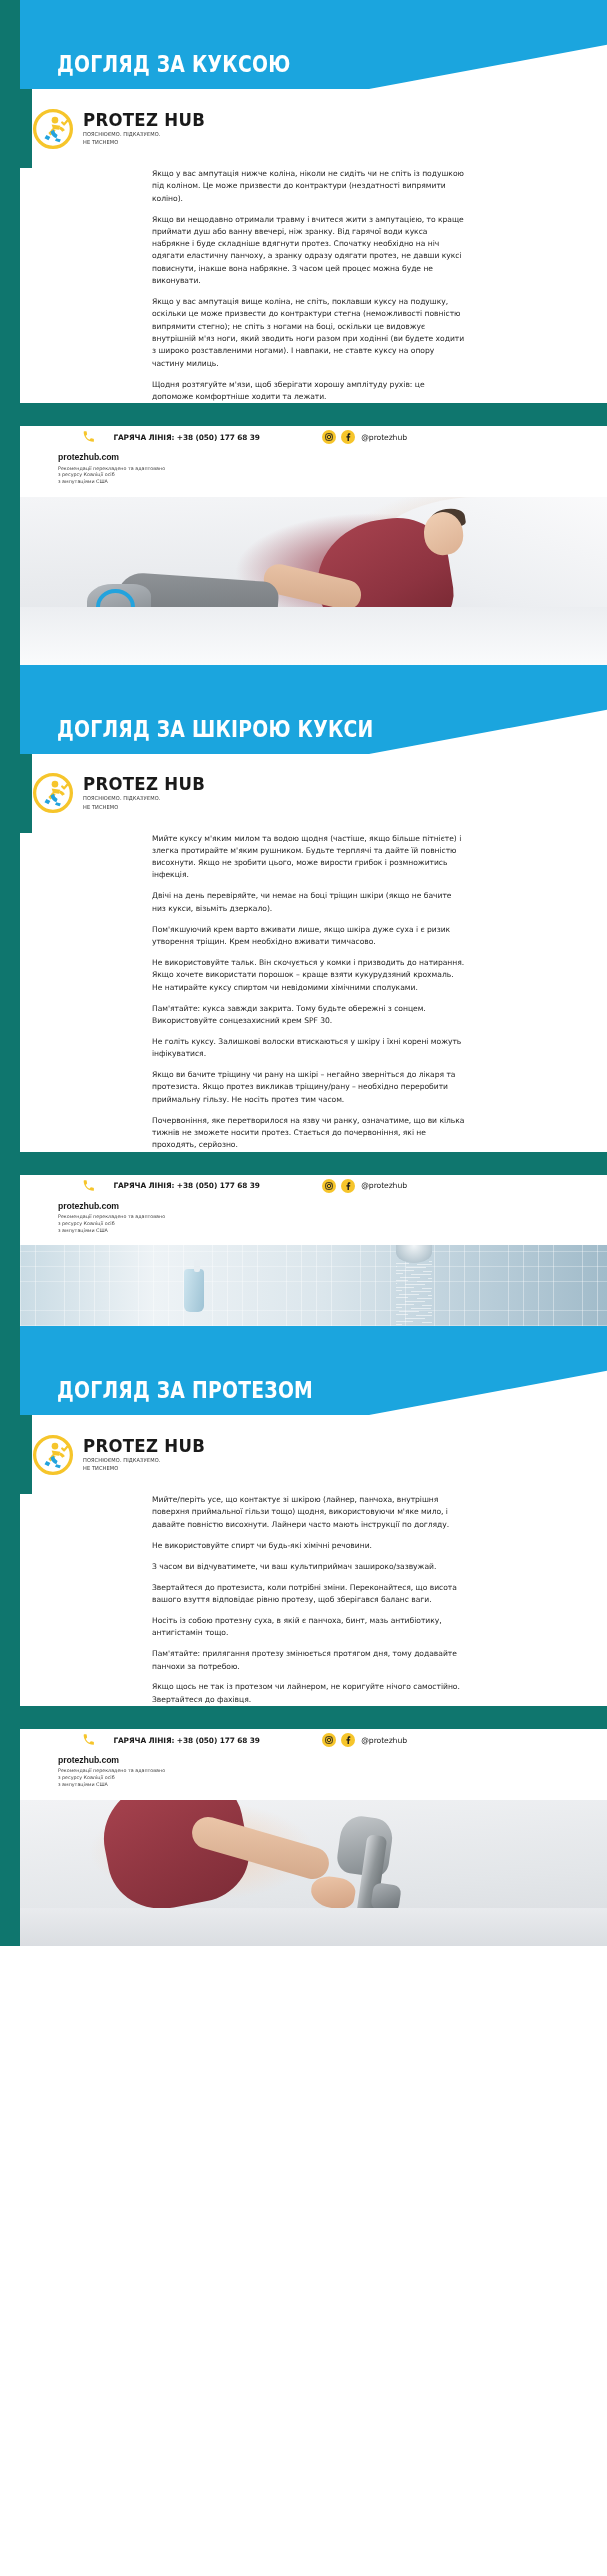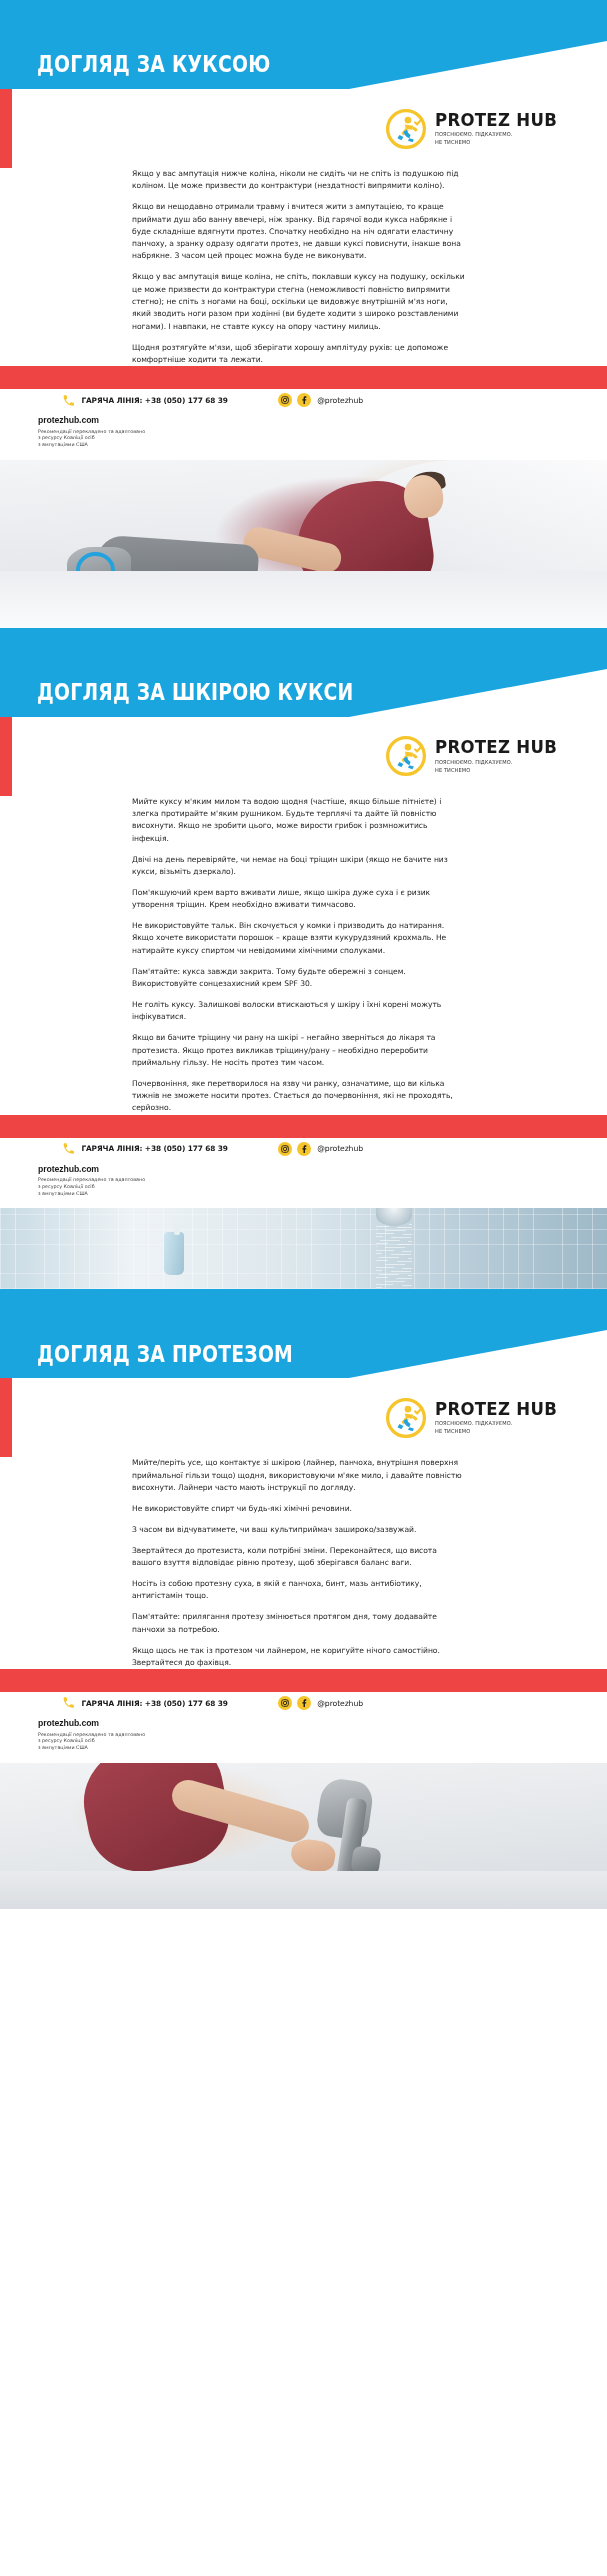--- a/index.html
+++ b/index.html
@@ -5,21 +5,21 @@
   * { box-sizing: border-box; margin: 0; padding: 0; }
   body {
     width: 607px;
     font-family: "Liberation Sans", "DejaVu Sans", sans-serif;
     background: #ffffff;
     color: #231f20;
   }
   .page { width: 607px; position: relative; overflow: hidden; }
 
   
-  .section { position: relative; width: 607px; background: #ef4444; }
+  .section { position: relative; width: 607px; background: #0f766e; padding-left: 20px; }
 
   
   .hdr {
     position: relative;
     width: 607px;
     height: 89px;
     background: #1ba5de;
     overflow: hidden;
   }
   .hdr-wedge {
@@ -44,21 +44,20 @@
     transform-origin: left bottom;
     white-space: nowrap;
   }
 
   
   .logo-row {
     position: relative;
     height: 79px;
     display: flex;
     align-items: center;
-    justify-content: flex-end;
     padding-right: 39px;
     gap: 8.7px;
     background: #fff;
     margin-left: 12px;
   }
   .logo-mark {
     width: 42px; height: 42px;
     flex: 0 0 42px;
   }
   .logo-text { display: flex; flex-direction: column; justify-content: center; }
@@ -104,21 +103,21 @@
   
   .contact {
     position: relative;
     background: #fff;
     padding: 4px 0 6.7px 0;
   }
   .contact-line {
     display: flex;
     align-items: center;
     padding-left: 62px;
-    gap: 6px;
+    gap: 18px;
   }
   .phone-ico { width: 13.4px; height: 13.4px; flex: 0 0 13.4px; }
   .hotline {
     font-family: "DejaVu Sans", sans-serif;
     font-size: 7.4px;
     font-weight: 700;
     color: #1a1a1a;
     letter-spacing: -0.1px;
     white-space: nowrap;
   }

